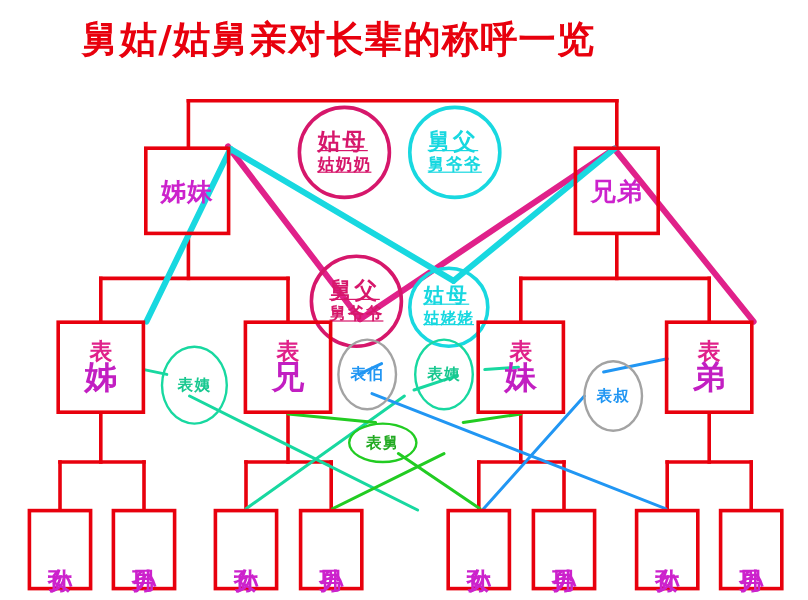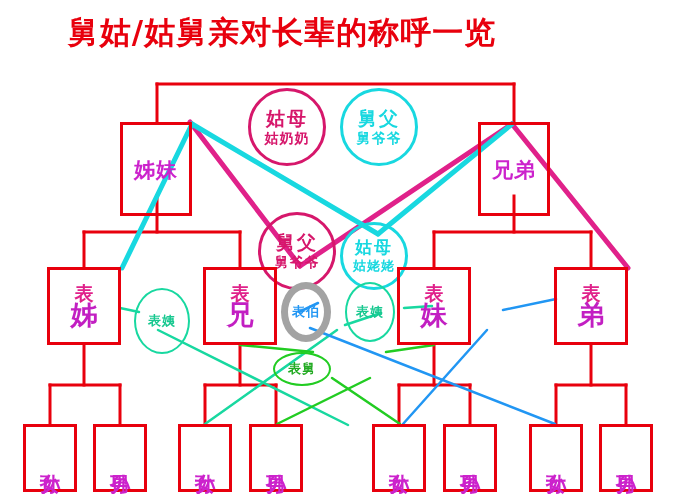--- a/index.html
+++ b/index.html
@@ -19,57 +19,57 @@
             pointer-events:none;}
 
   .node{position:absolute;box-sizing:border-box;display:flex;
         align-items:center;justify-content:center;background:transparent;}
 
   .boxnode{border:3px solid #e8000d;}
   .boxnode .lbl{color:#cc22cc;font-weight:bold;line-height:1.0;text-align:center;
                 font-family:"DejaVu Serif","Liberation Serif",serif;}
 
   
-  .gen1{width:72px;height:94px;}
+  .gen1{width:72px;height:74px;}
   .gen1 .lbl{font-size:21px;letter-spacing:1px;}
 
   
   .gen2{width:74px;height:78px;}
   .gen2 .lbl{font-size:20px;}
   .gen2 .c1{display:block;color:#e0218a;font-size:19px;}
   .gen2 .c2{display:block;color:#c21fc2;font-size:27px;font-weight:bold;margin-top:-2px;}
 
   
   .gen3{width:54px;height:68px;}
   .gen3 .lbl{font-size:20px;line-height:1.05;}
 
   
   .circnode{border-radius:50%;background:transparent;}
   .circ-big{width:78px;height:78px;}
   .circ-big .l1{display:block;font-size:19px;font-weight:bold;letter-spacing:2px;}
   .circ-big .l2{display:block;font-size:14px;font-weight:bold;letter-spacing:1px;margin-top:1px;}
-  .circ-big .inner{text-align:center;line-height:1.15;
-                   font-family:"DejaVu Serif","Liberation Serif",serif;}
+  .circ-big .inner{text-align:left;line-height:1.15;
+                   font-family:"DejaVu Serif","Liberation Serif",serif;text-decoration:underline;}
 
   .crimsonC{border:3px solid #d6176b;}
   .crimsonC .inner{color:#d6176b;}
   .cyanC{border:3px solid #18d8e0;}
   .cyanC .inner{color:#18d8e0;}
 
   
   .ellnode{border-radius:50%;}
   .ellnode .lbl{font-size:13px;font-weight:bold;letter-spacing:1px;
                 font-family:"DejaVu Serif","Liberation Serif",serif;}
   .ell-md{width:56px;height:66px;}
   .ell-sm{width:50px;height:60px;}
   .ell-flat{width:58px;height:34px;}
 
   .tealE{border:2px solid #18d8a0;}
   .tealE .lbl{color:#18c890;}
-  .blueE{border:7px solid #a3a3a3;}
+  .blueE{border:2px solid #a3a3a3;}
   .blueE .lbl{color:#2196f3;}
   .greenE{border:2px solid #22cc22;}
   .greenE .lbl{color:#22aa22;}
 </style>
 </head>
 <body>
 
 <div id="diagram-root">
 
   <div id="title">舅姑/姑舅亲对长辈的称呼一览</div>
@@ -218,22 +218,25 @@
   </div>
 
   <div class="node ellnode ell-sm blueE" style="left:281px;top:282px;">
     <span class="lbl">表伯</span>
   </div>
 
   <div class="node ellnode ell-sm tealE" style="left:345px;top:282px;">
     <span class="lbl">表姨</span>
   </div>
 
-
-  <div class="node ellnode ell-flat greenE" style="left:273px;top:352px;">
+  <div class="node ellnode ell-sm blueE" style="left:486px;top:300px;">
+    <span class="lbl">表叔</span>
+  </div>
+
+  <div class="node ellnode ell-flat greenE" style="left:290px;top:352px;">
     <span class="lbl">表舅</span>
   </div>
 
 
   <div class="node boxnode gen3" style="left:23px;top:424px;">
     <span class="lbl" style="writing-mode:vertical-rl;text-orientation:upright;">孙女</span>
   </div>
   <div class="node boxnode gen3" style="left:93px;top:424px;">
     <span class="lbl" style="writing-mode:vertical-rl;text-orientation:upright;">孙男</span>
   </div>

